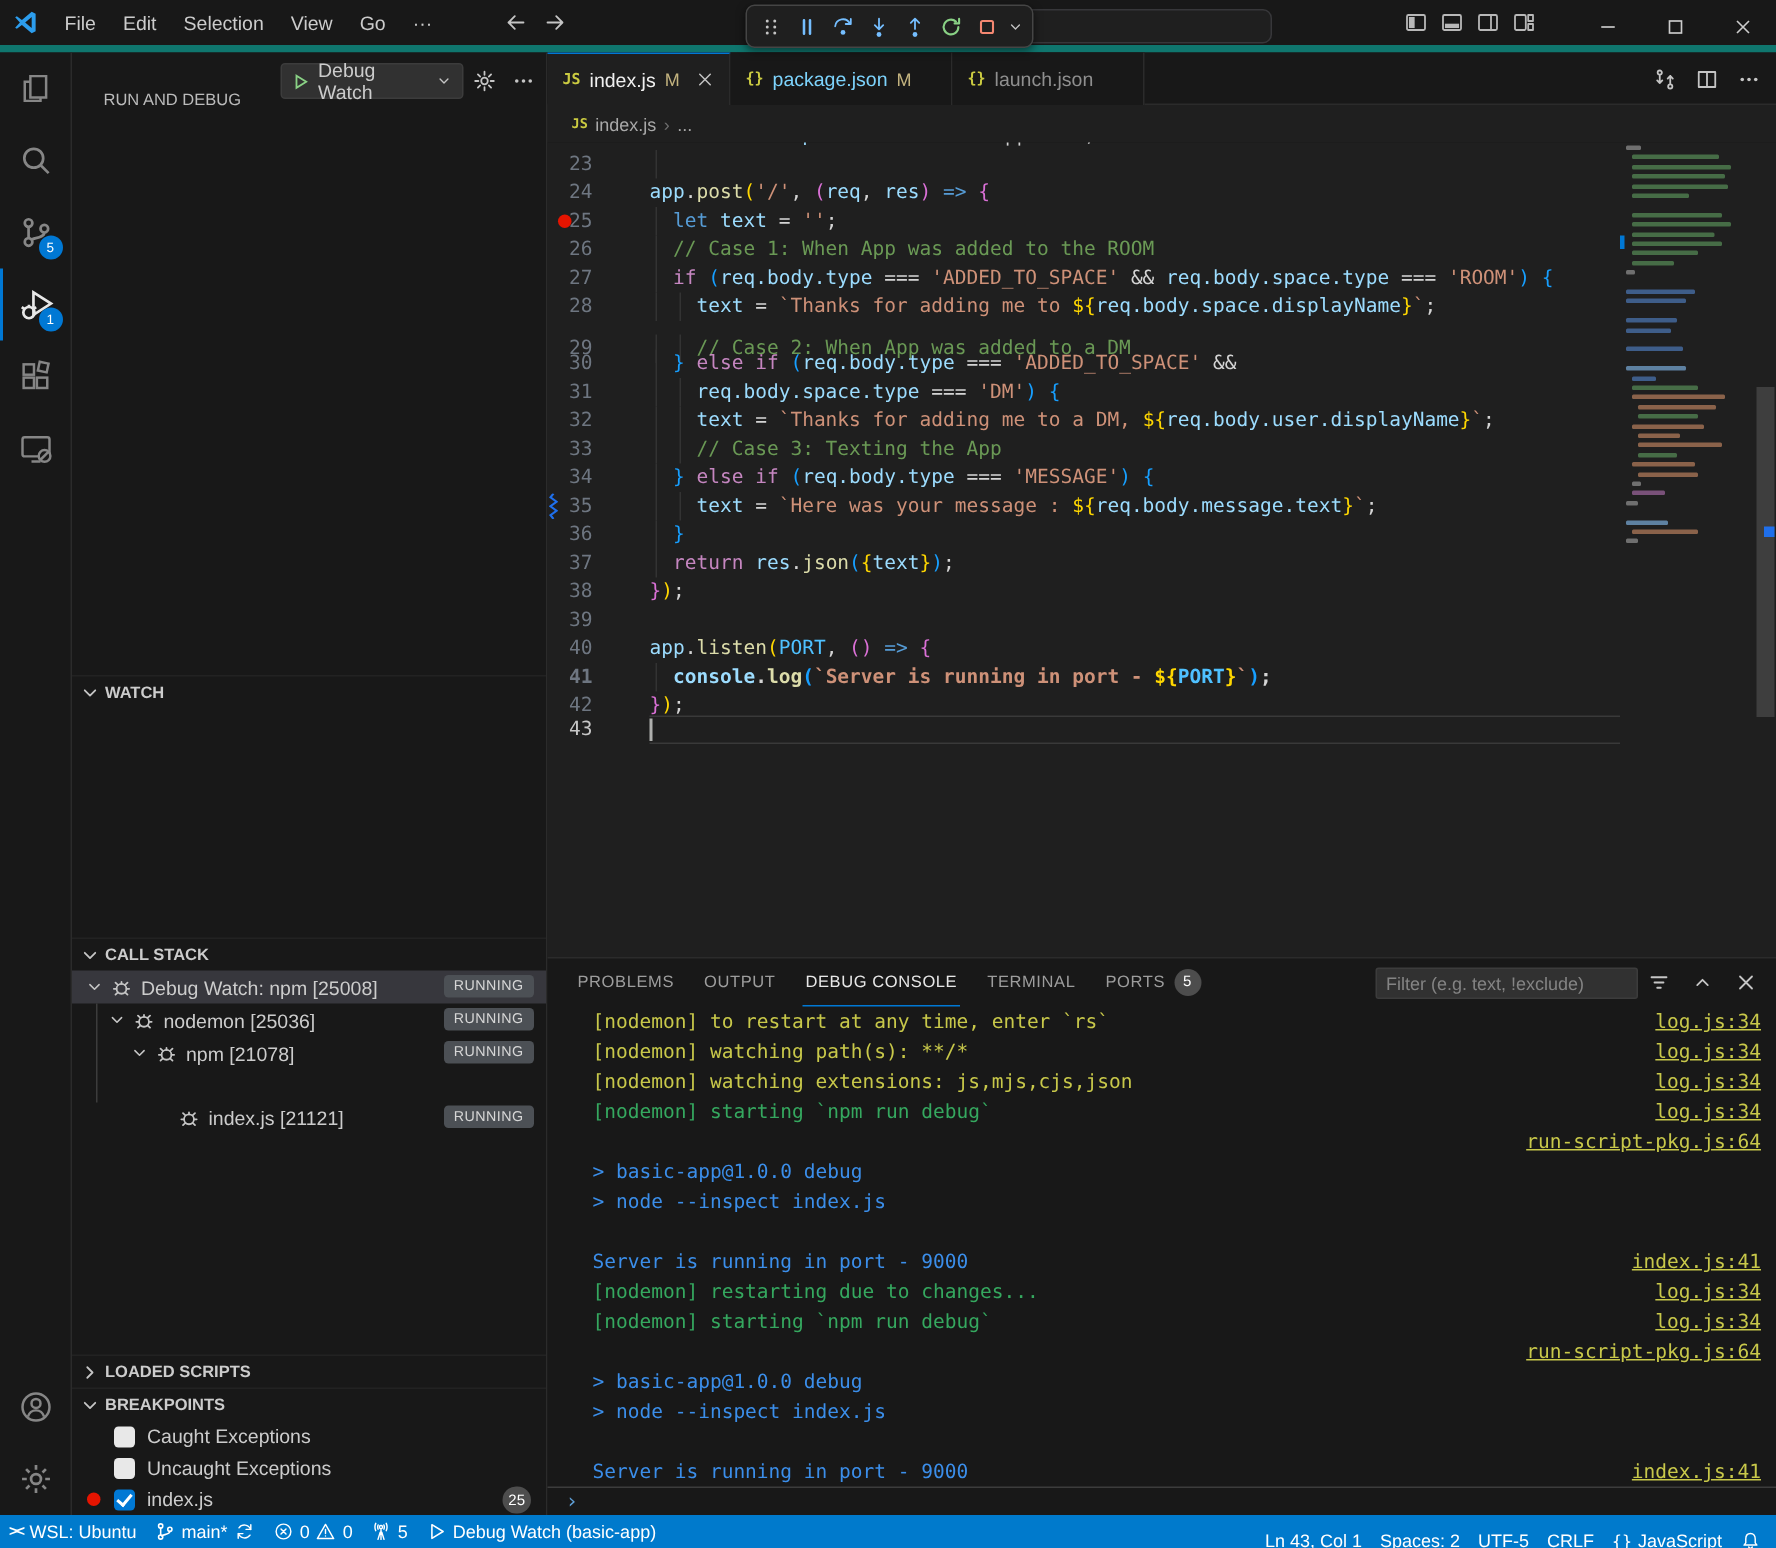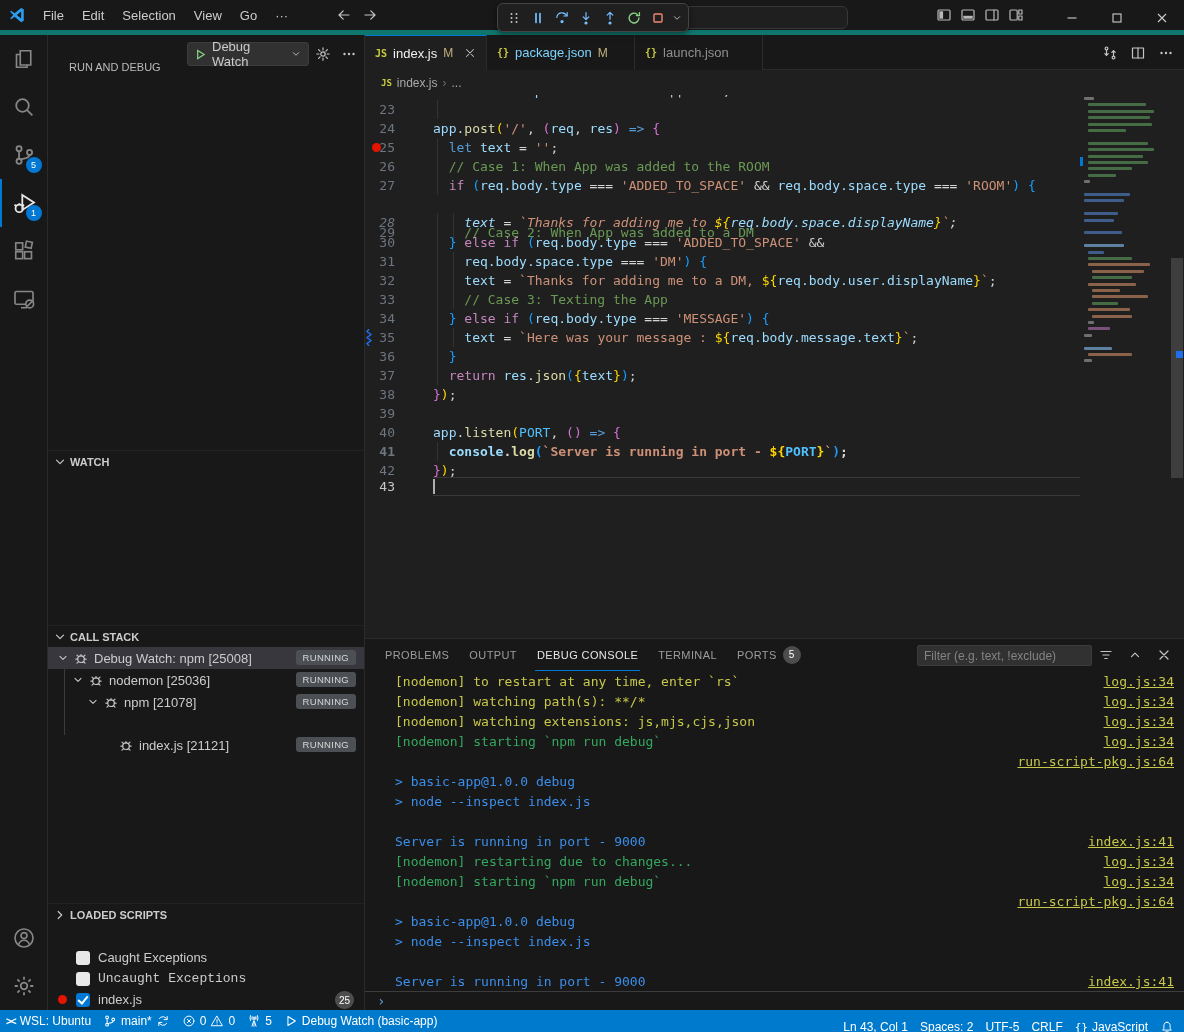--- a/index.html
+++ b/index.html
@@ -426,27 +426,35 @@
       </div>
     <div id="cs-guide" style="top:634px;height:66px"></div>
     <div class="section-head" style="top:868px">
       <span class="ic">
           <svg width="16" height="16" viewBox="0 0 16 16" fill="none" stroke="currentColor" stroke-width="1.2" stroke-linecap="round" stroke-linejoin="round">
             <polyline points="6.2,4.5 9.7,8 6.2,11.5"></polyline>
           </svg>
         </span>
       <span>LOADED SCRIPTS</span>
     </div>
+    <div class="section-head" style="top:890px">
+      <span class="ic">
+          <svg width="16" height="16" viewBox="0 0 16 16" fill="none" stroke="currentColor" stroke-width="1.2" stroke-linecap="round" stroke-linejoin="round">
+            <polyline points="4.5,6.2 8,9.7 11.5,6.2"></polyline>
+          </svg>
+        </span>
+      <span>BREAKPOINTS</span>
+    </div>
     <div id="breakpoint-rows">
         <div class="bp-row" style="top: 912px;">
           <span style="width: 28px; flex: 0 0 auto;"></span>
           <span class="chk"></span>
           <span>Caught Exceptions</span>
         </div>
-        <div class="bp-row" style="top: 933px; font-family: Liberation Mono, monospace;">
+        <div class="bp-row" style="top: 933px;">
           <span style="width: 28px; flex: 0 0 auto;"></span>
           <span class="chk"></span>
           <span>Uncaught Exceptions</span>
         </div>
         <div class="bp-row" style="top: 954px;">
           <span class="bp-dot"></span>
           <span class="chk on"></span>
           <span>index.js</span>
           <span class="num-badge">25</span>
         </div>
@@ -531,21 +539,21 @@
           <div class="cl" style="top: 62px;">
             <span class="num">26</span>
             <div class="guide" style="left: 72px;"></div>
             <span class="code">  <span class="tk-c">// Case 1: When App was added to the ROOM</span></span>
           </div>
           <div class="cl" style="top: 81px;">
             <span class="num">27</span>
             <div class="guide" style="left: 72px;"></div>
             <span class="code">  <span class="tk-m">if</span><span class="tk-w"> </span><span class="tk-b3">(</span><span class="tk-v">req.body.type</span><span class="tk-w"> === </span><span class="tk-s">'ADDED_TO_SPACE'</span><span class="tk-w"> &amp;&amp; </span><span class="tk-v">req.body.space.type</span><span class="tk-w"> === </span><span class="tk-s">'ROOM'</span><span class="tk-b3">)</span><span class="tk-w"> </span><span class="tk-b3">{</span></span>
           </div>
-          <div class="cl" style="top: 118px; font-style: italic;">
+          <div class="cl" style="top: 100px;">
             <span class="num">28</span>
             <div class="guide" style="left: 72px;"></div>
             <div class="guide" style="left: 87.64px;"></div>
             <span class="code">    <span class="tk-v">text</span><span class="tk-w"> = </span><span class="tk-s">`Thanks for adding me to </span><span class="tk-b1">${</span><span class="tk-v">req.body.space.displayName</span><span class="tk-b1">}</span><span class="tk-s">`</span><span class="tk-w">;</span></span>
           </div>
           <div class="cl" style="top: 128px;">
             <span class="num">29</span>
             <div class="guide" style="left: 72px;"></div>
             <div class="guide" style="left: 87.64px;"></div>
             <span class="code">    <span class="tk-c">// Case 2: When App was added to a DM</span></span>

